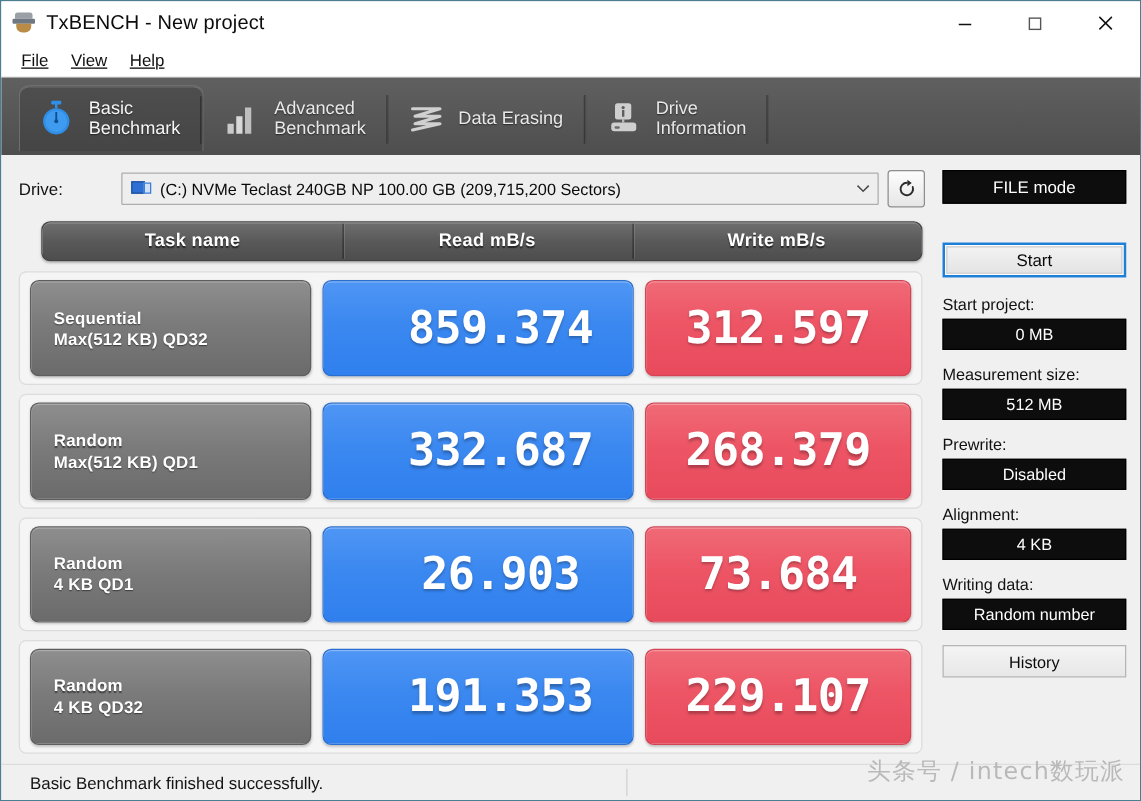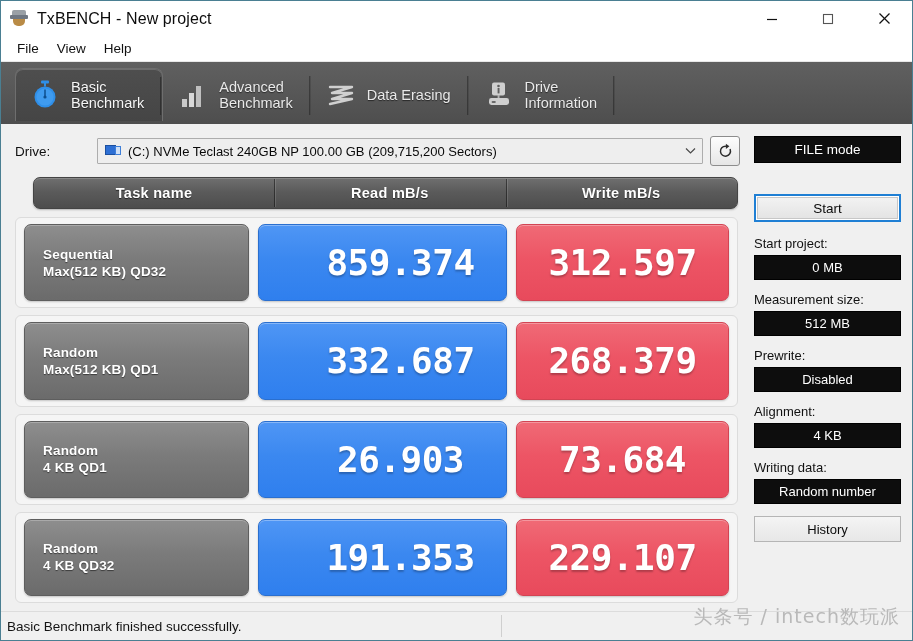--- a/index.html
+++ b/index.html
@@ -88,20 +88,21 @@
 
   
   .menubar {
     height: 25px;
     flex: 0 0 25px;
     background: #ffffff;
     display: flex;
     align-items: center;
     padding-left: 7px;
     border-bottom: 1px solid #e8e8e8;
+    text-decoration: underline;
   }
   .menu-item {
     font-size: 13.5px;
     color: #111;
     padding: 2px 9px;
     white-space: nowrap;
   }
 
   
   .tabstrip {
@@ -431,21 +432,21 @@
     flex: 0 0 28px;
     background: #f0f0f0;
     border-top: 1px solid #dcdcdc;
     display: flex;
     align-items: center;
     position: relative;
   }
   .status-text {
     font-size: 13.5px;
     color: #141414;
-    padding-left: 6px;
+    padding-left: 23px;
     width: 500px;
     box-sizing: border-box;
     white-space: nowrap;
   }
   .status-div {
     width: 1px;
     align-self: stretch;
     background: #cfcfcf;
     margin: 3px 0;
   }

